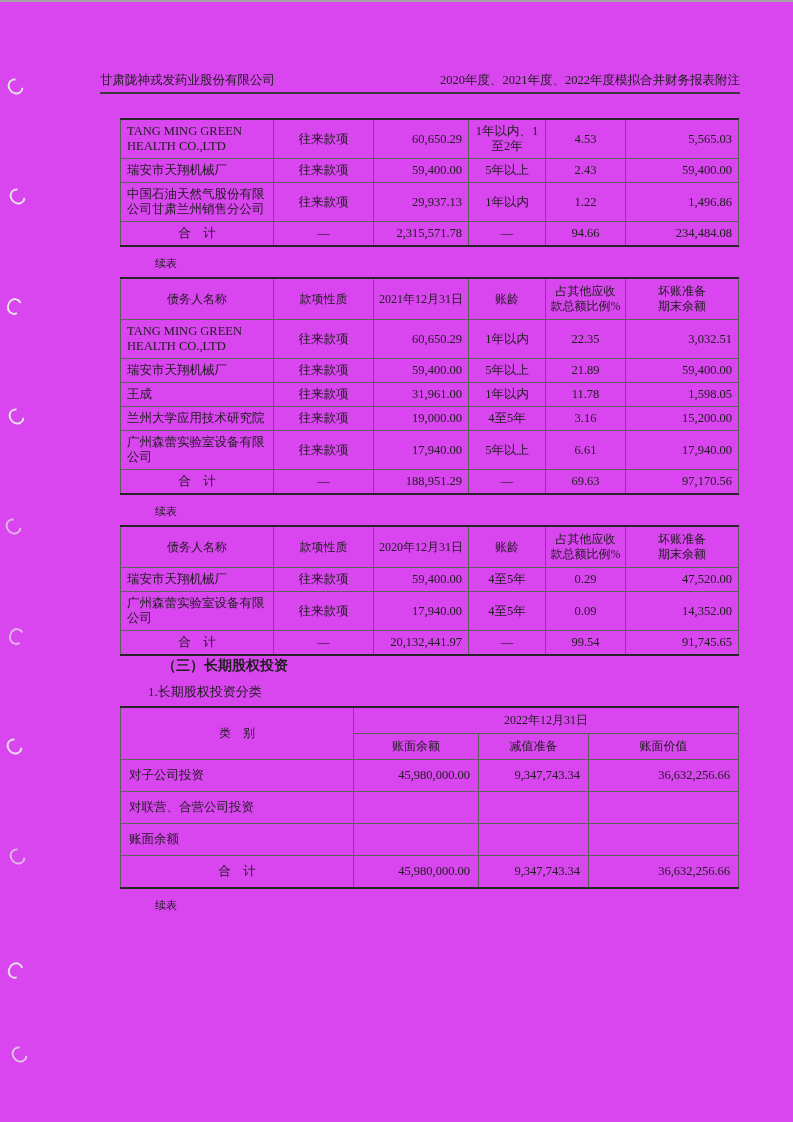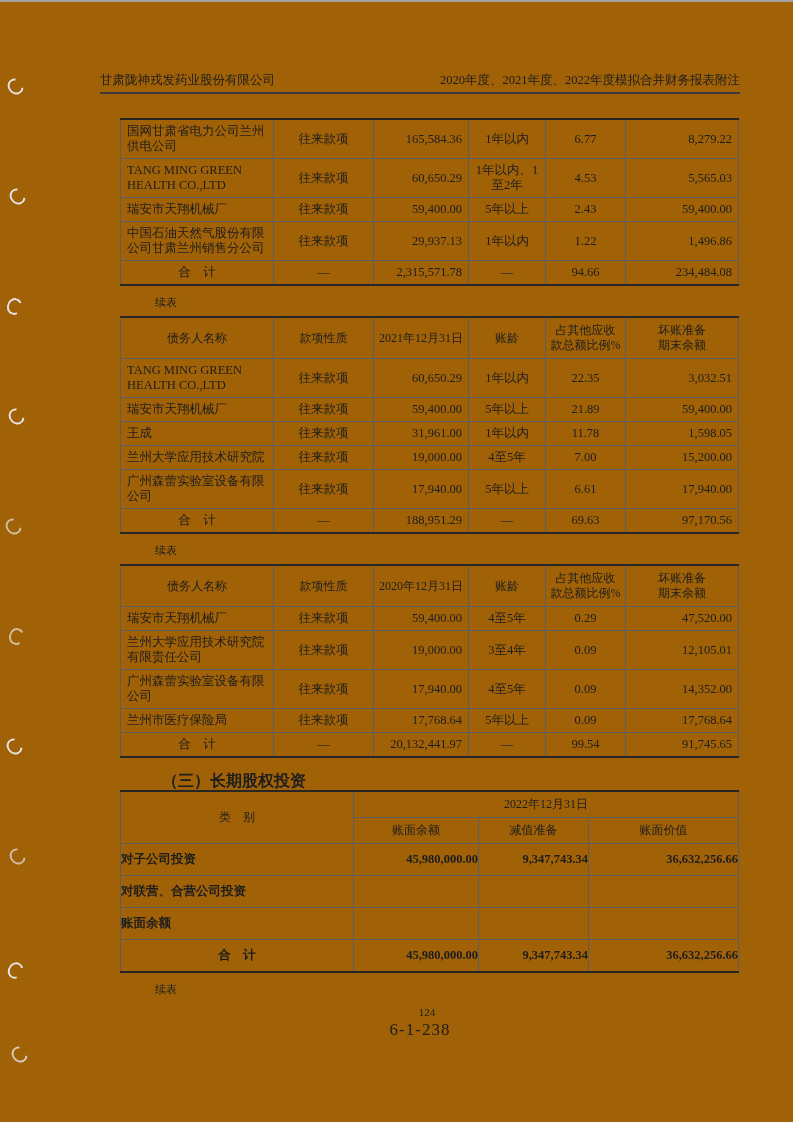--- a/index.html
+++ b/index.html
@@ -1,19 +1,19 @@
 <!DOCTYPE html>
 <html><head>
 <meta charset="utf-8">
 <style>
   * { box-sizing: border-box; }
   html,body { margin:0; padding:0; background:#ffffff; }
   .page {
     position:relative; width:793px; height:1122px; overflow:hidden;
-    background:#a16207; color:#1d1d1d;
+    background:#d946ef; color:#1d1d1d;
     font-family:"Liberation Serif","DejaVu Serif",serif;
   }
   .top-edge { position:absolute; top:0; left:0; right:0; height:2px; background:#a3a3a3; }
   .ring {
     position:absolute; width:15px; height:17px; border:2px solid #e3e3e3;
     border-radius:50%; border-right-color:transparent; transform:rotate(-40deg);
   }
   .content { position:absolute; left:100px; top:72px; width:640px; }
   .page-header {
     display:flex; justify-content:space-between; align-items:flex-end;
@@ -22,26 +22,26 @@
   .tbl {
     border-collapse:collapse; table-layout:fixed; width:618px; margin-left:20px;
     font-size:12.5px; border:1px solid #5e5e5e;
     border-top:2px solid #262626; border-bottom:2px solid #262626;
   }
   .tbl th, .tbl td { border:1px solid #5e5e5e; line-height:15px; overflow:hidden; }
   .tbl th { font-weight:normal; font-size:12px; text-align:center; padding:5px 2px; white-space:pre-line; }
   .tbl td { padding:4px 6px; word-break:break-word; }
   .t-std td:nth-child(2), .t-std td:nth-child(4), .t-std td:nth-child(5) { text-align:center; }
   .t-std td:nth-child(3), .t-std td:nth-child(6) { text-align:right; }
-  .t-inv td { text-align:right; padding:8px 0;font-weight:bold; }
+  .t-inv td { text-align:right; padding:8px 8px; }
   .t-inv td:first-child { text-align:left; }
   .tbl .total-row td:first-child { text-align:center; }
   .tbl1 { margin-top:24px; }
   .continued { margin:7px 0 5px 55px; font-size:11px; line-height:18px; }
-  .section-heading { margin:13px 0 0 62px; font-size:16px; font-weight:bold; line-height:19px; }
+  .section-heading { margin:0 0 0 62px; font-size:14px; font-weight:bold; line-height:19px; }
   .sub-heading { margin:8px 0 6px 48px; font-size:13px; line-height:17px; }
   .page-footer { margin-top:8px; text-align:center; }
   .page-num { font-size:11px; line-height:13px; padding-left:14px; }
   .doc-num { font-size:17px; line-height:21px; letter-spacing:1px; }
 </style>
 </head>
 <body>
 
 <div class="page">
   <div class="top-edge"></div>
@@ -68,28 +68,20 @@
       <colgroup>
         <col style="width:153px">
           <col style="width:100px">
           <col style="width:95px">
         <col style="width:77px">
           <col style="width:80px">
           <col style="width:113px">
       </colgroup>
       <tbody>
           <tr>
-            <td>国网甘肃省电力公司兰州供电公司</td>
-            <td>往来款项</td>
-            <td>165,584.36</td>
-            <td>1年以内</td>
-            <td>6.77</td>
-            <td>8,279.22</td>
-          </tr>
-          <tr>
             <td>TANG MING GREEN HEALTH CO.,LTD</td>
             <td>往来款项</td>
             <td>60,650.29</td>
             <td>1年以内、1至2年</td>
             <td>4.53</td>
             <td>5,565.03</td>
           </tr>
           <tr>
             <td>瑞安市天翔机械厂</td>
             <td>往来款项</td>
@@ -163,21 +155,21 @@
             <td>31,961.00</td>
             <td>1年以内</td>
             <td>11.78</td>
             <td>1,598.05</td>
           </tr>
           <tr>
             <td>兰州大学应用技术研究院</td>
             <td>往来款项</td>
             <td>19,000.00</td>
             <td>4至5年</td>
-            <td>7.00</td>
+            <td>3.16</td>
             <td>15,200.00</td>
           </tr>
           <tr>
             <td>广州森蕾实验室设备有限公司</td>
             <td>往来款项</td>
             <td>17,940.00</td>
             <td>5年以上</td>
             <td>6.61</td>
             <td>17,940.00</td>
           </tr>
@@ -218,55 +210,40 @@
       <tbody>
           <tr>
             <td>瑞安市天翔机械厂</td>
             <td>往来款项</td>
             <td>59,400.00</td>
             <td>4至5年</td>
             <td>0.29</td>
             <td>47,520.00</td>
           </tr>
           <tr>
-            <td>兰州大学应用技术研究院有限责任公司</td>
-            <td>往来款项</td>
-            <td>19,000.00</td>
-            <td>3至4年</td>
-            <td>0.09</td>
-            <td>12,105.01</td>
-          </tr>
-          <tr>
             <td>广州森蕾实验室设备有限公司</td>
             <td>往来款项</td>
             <td>17,940.00</td>
             <td>4至5年</td>
             <td>0.09</td>
             <td>14,352.00</td>
           </tr>
-          <tr>
-            <td>兰州市医疗保险局</td>
-            <td>往来款项</td>
-            <td>17,768.64</td>
-            <td>5年以上</td>
-            <td>0.09</td>
-            <td>17,768.64</td>
-          </tr>
           <tr class="total-row">
             <td>合　计</td>
             <td>—</td>
             <td>20,132,441.97</td>
             <td>—</td>
             <td>99.54</td>
             <td>91,745.65</td>
           </tr>
         </tbody>
     </table>
 
     <div class="section-heading">（三）长期股权投资</div>
+    <div class="sub-heading">1.长期股权投资分类</div>
 
     <table class="tbl t-inv">
       <colgroup>
         <col style="width:233px">
           <col style="width:125px">
           <col style="width:110px">
           <col style="width:150px">
       </colgroup>
       <thead>
         <tr>
@@ -302,19 +279,15 @@
             <td>合　计</td>
             <td>45,980,000.00</td>
             <td>9,347,743.34</td>
             <td>36,632,256.66</td>
           </tr>
         </tbody>
     </table>
 
     <div class="continued">续表</div>
 
-    <div class="page-footer">
-      <div class="page-num">124</div>
-      <div class="doc-num">6-1-238</div>
-    </div>
 
   </div>
 </div>
 
 </body></html>

